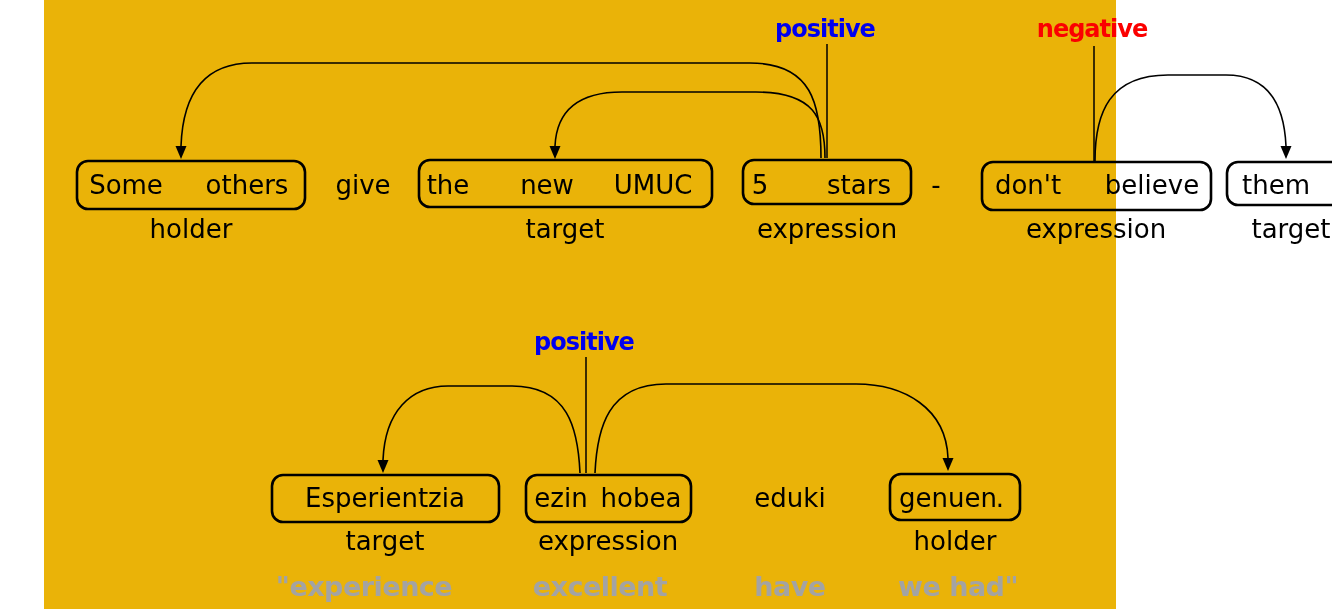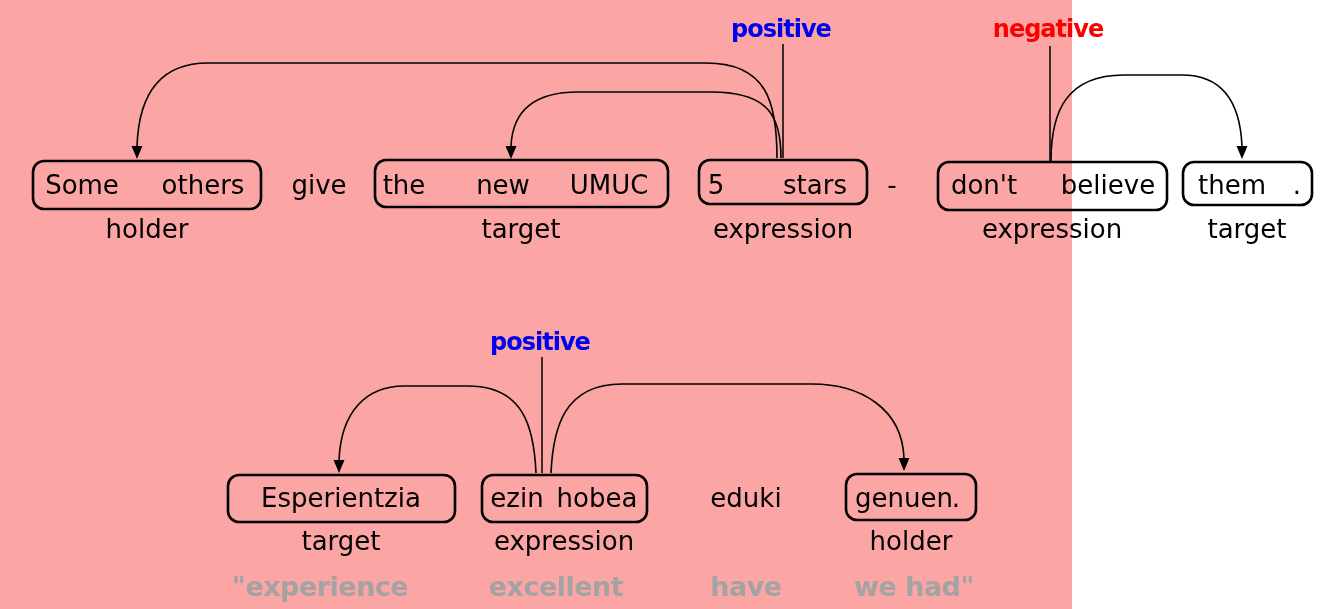--- a/index.html
+++ b/index.html
@@ -1,16 +1,16 @@
 <!DOCTYPE html>
 <html><head>
 <meta charset="utf-8">
 <style>
   html, body { margin: 0; padding: 0; background: #ffffff; }
-  .stage { width: 1072px; height: 609px; position: relative; background: #fca5a5; }
+  .stage { width: 1072px; height: 609px; position: relative; background: #eab308; margin-left: 44px; }
   svg { font-family: "DejaVu Sans", sans-serif; display: block; }
   .tok   { font-size: 26px; fill: #000; text-anchor: middle; }
   .role  { font-size: 26px; fill: #000; text-anchor: middle; }
   .sent  { font-size: 24px; font-weight: bold; letter-spacing: -1px; text-anchor: middle; }
   .gloss { font-size: 27px; font-weight: bold; letter-spacing: -0.5px; text-anchor: middle; }
   .spanbox { fill: none; stroke: #000; stroke-width: 2.6; }
   .arc { fill: none; stroke: #000; stroke-width: 1.6; }
   .labline { stroke: #000; stroke-width: 1.5; }
   .arrow { fill: #000; stroke: none; }
 </style>

